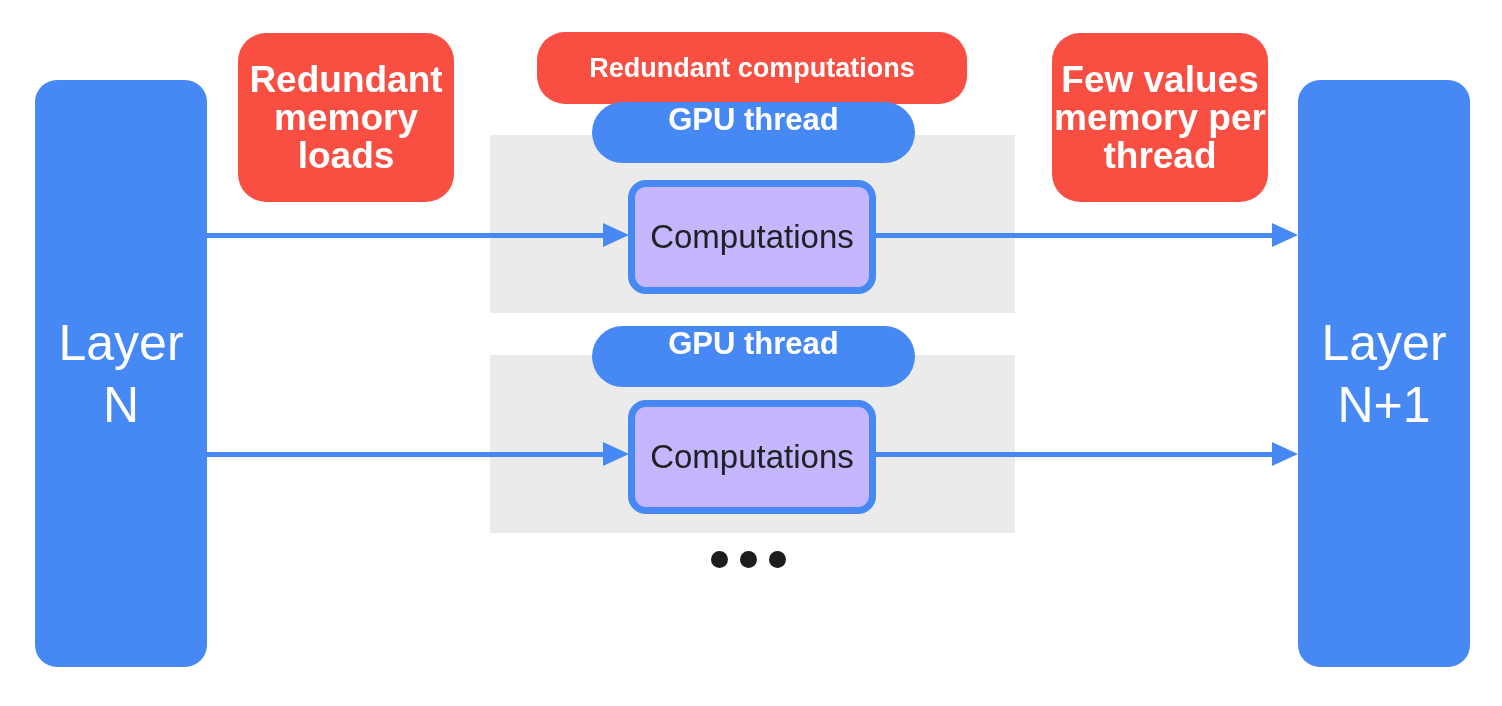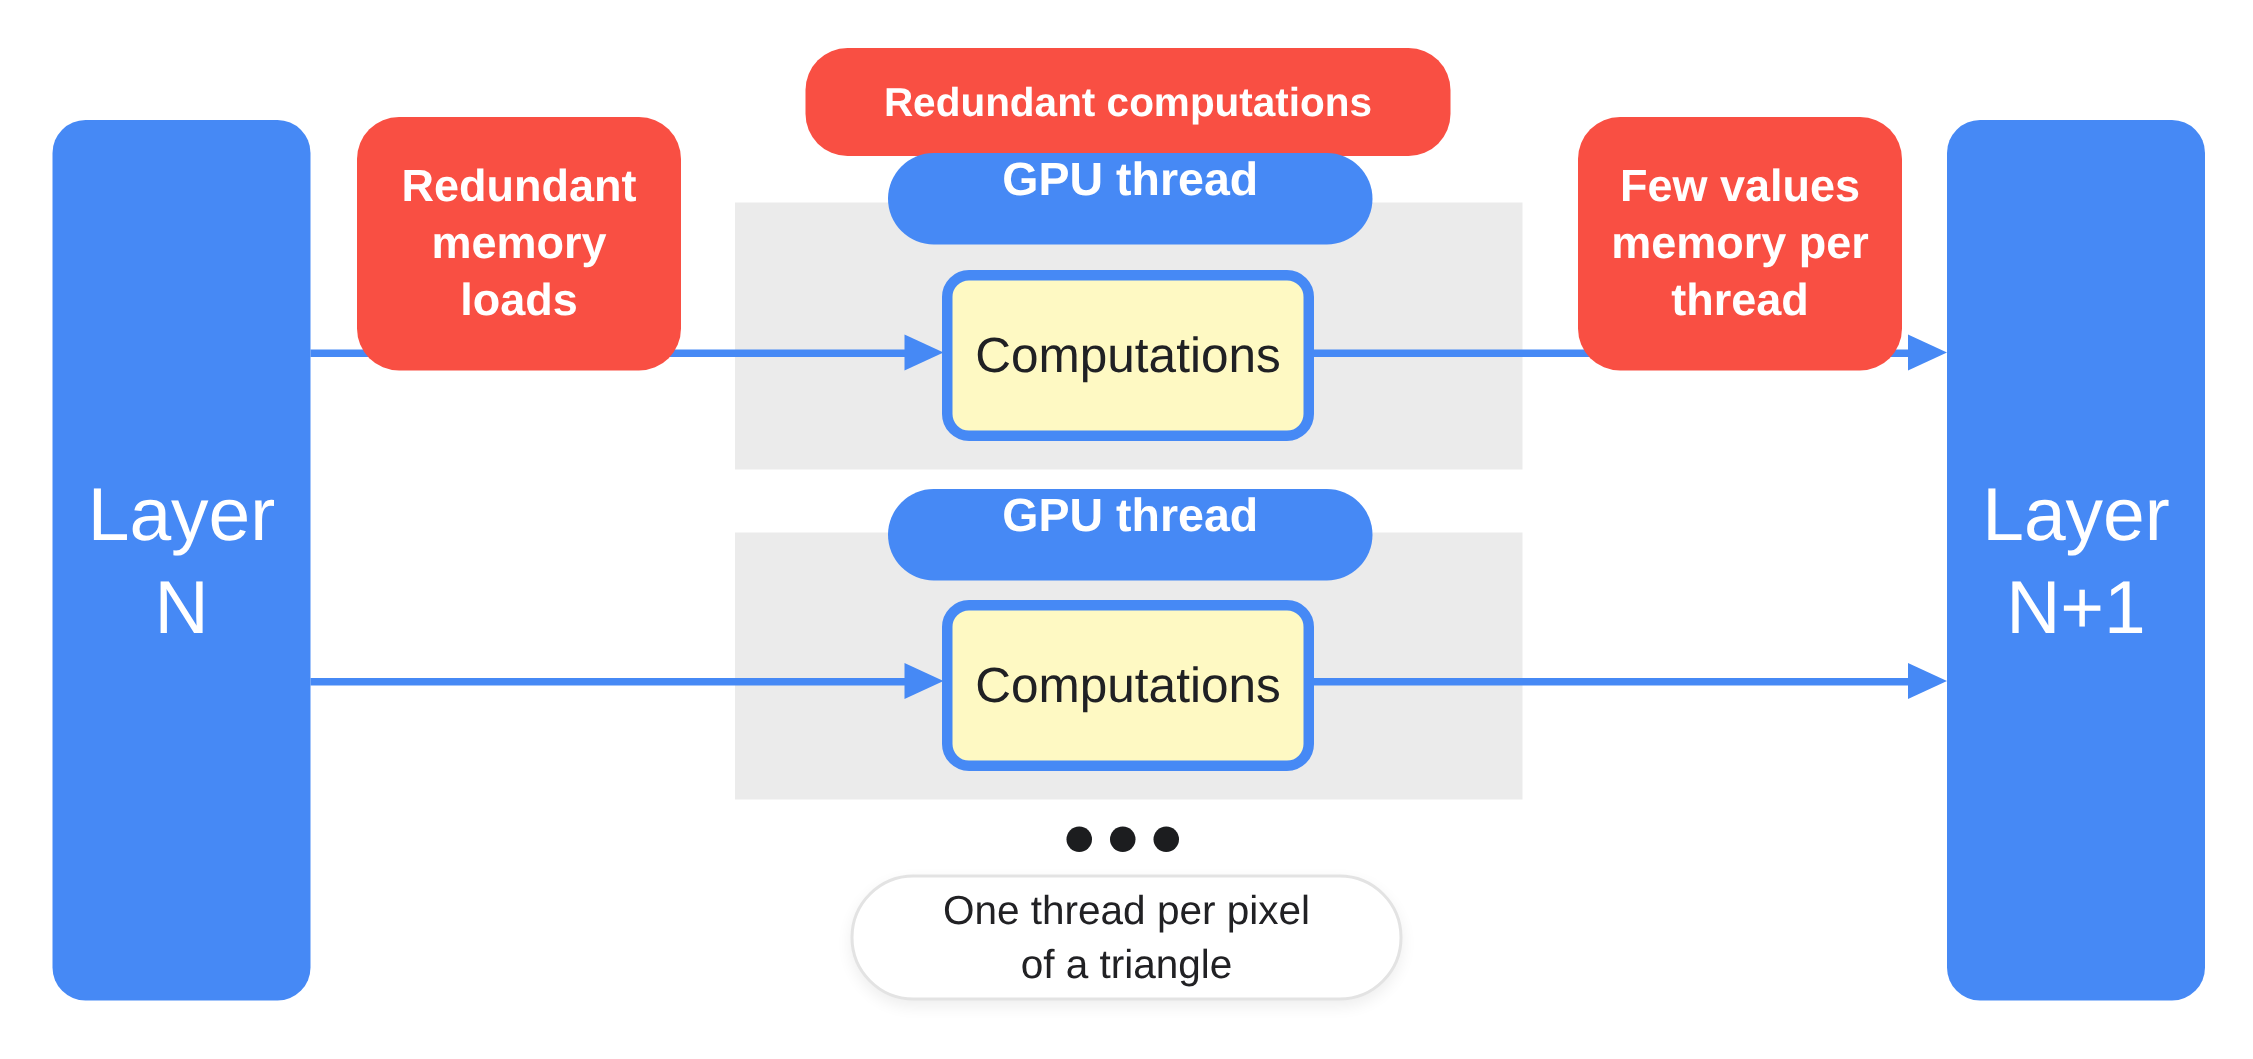--- a/index.html
+++ b/index.html
@@ -56,28 +56,27 @@
 
   
   .red-box {
     position: absolute;
     width: 216px;
     height: 169px;
     background: var(--red);
     border-radius: 28px;
     color: #fff;
     font-weight: bold;
-    font-size: 30px;
+    font-size: 37px;
     line-height: 38px;
     display: flex;
     flex-direction: column;
     align-items: center;
     justify-content: center;
     text-align: center;
-    margin-top: 45px;
   }
   .red-memory { left: 238px; top: 33px; }
   .red-few    { left: 1052px; top: 33px; }
 
   .red-pill {
     position: absolute;
     left: 537px;
     top: 32px;
     width: 430px;
     height: 72px;
@@ -109,21 +108,21 @@
   }
   .gpu-pill.t1 { top: 102px; }
   .gpu-pill.t2 { top: 326px; }
 
   
   .comp-box {
     position: absolute;
     left: 628px;
     width: 248px;
     height: 114px;
-    background: #fef9c3;
+    background: #c4b5fd;
     border: 7px solid var(--blue);
     border-radius: 18px;
     color: var(--text-dark);
     font-size: 33px;
     display: flex;
     align-items: center;
     justify-content: center;
     text-align: center;
   }
   .comp-box.t1 { top: 180px; }
@@ -245,18 +244,14 @@
   <div class="comp-box t2">
     <span>Computations</span>
   </div>
 
   <div class="dots">
     <div class="dot"></div>
     <div class="dot"></div>
     <div class="dot"></div>
   </div>
 
-  <div class="note-pill">
-    <div>One thread per pixel</div>
-    <div>of a triangle</div>
-  </div>
 
 </div>
 
 </body></html>

